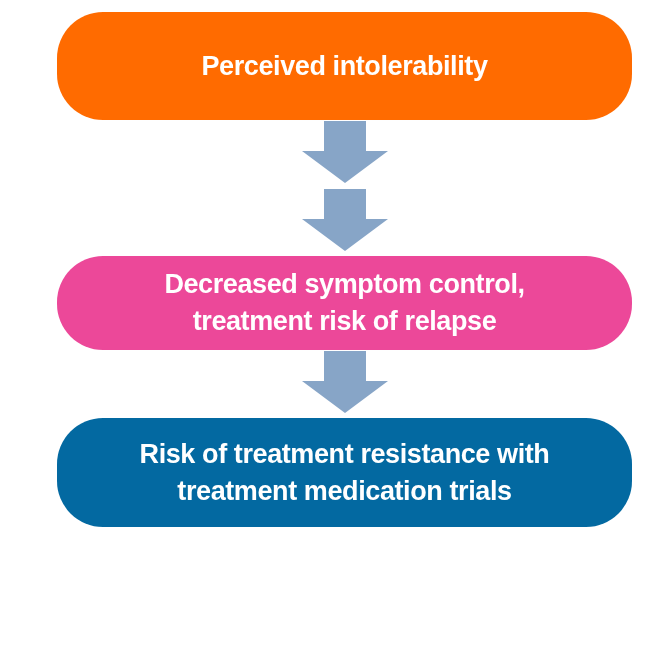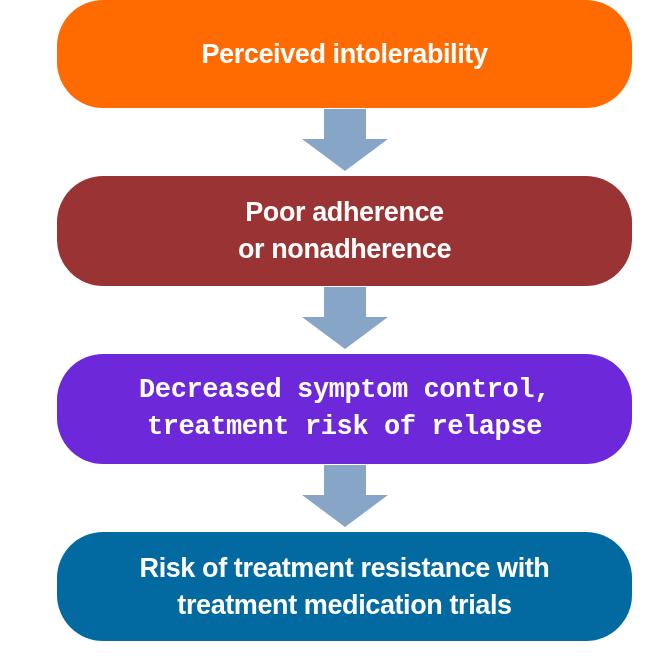--- a/index.html
+++ b/index.html
@@ -11,21 +11,21 @@
     position: relative;
     width: 671px;
     height: 663px;
     background: #ffffff;
     overflow: hidden;
     font-family: "Liberation Sans", sans-serif;
   }
   .flow-column {
     position: absolute;
     left: 57px;
-    top: 0;
+    top: 12px;
     width: 575px;
     display: flex;
     flex-direction: column;
     align-items: center;
   }
   .step-box {
     width: 575px;
     height: 108px;
     border-radius: 46px;
     display: flex;
@@ -60,32 +60,28 @@
     <div class="step-box" style="background: rgb(255, 107, 0);">
       <span>Perceived intolerability</span>
     </div>
 
     <div class="arrow-wrap">
       <svg width="86" height="62" viewBox="0 0 86 62">
         <polygon points="22,0 64,0 64,30 86,30 43,62 0,30 22,30" fill="#87A5C7"></polygon>
       </svg>
     </div>
 
-    <div class="step-box" style="height: 110px; background: rgb(154, 51, 52);">
-      <span>Poor adherence</span>
-      <span>or nonadherence</span>
-    </div>
 
     <div class="arrow-wrap">
       <svg width="86" height="62" viewBox="0 0 86 62">
         <polygon points="22,0 64,0 64,30 86,30 43,62 0,30 22,30" fill="#87A5C7"></polygon>
       </svg>
     </div>
 
-    <div class="step-box" style="height: 110px; background: #6d28d9; font-family: Liberation Mono, monospace;">
+    <div class="step-box" style="height: 94px; background: #ec4899;">
       <span>Decreased symptom control,</span>
       <span>treatment risk of relapse</span>
     </div>
 
     <div class="arrow-wrap">
       <svg width="86" height="62" viewBox="0 0 86 62">
         <polygon points="22,0 64,0 64,30 86,30 43,62 0,30 22,30" fill="#87A5C7"></polygon>
       </svg>
     </div>
 

